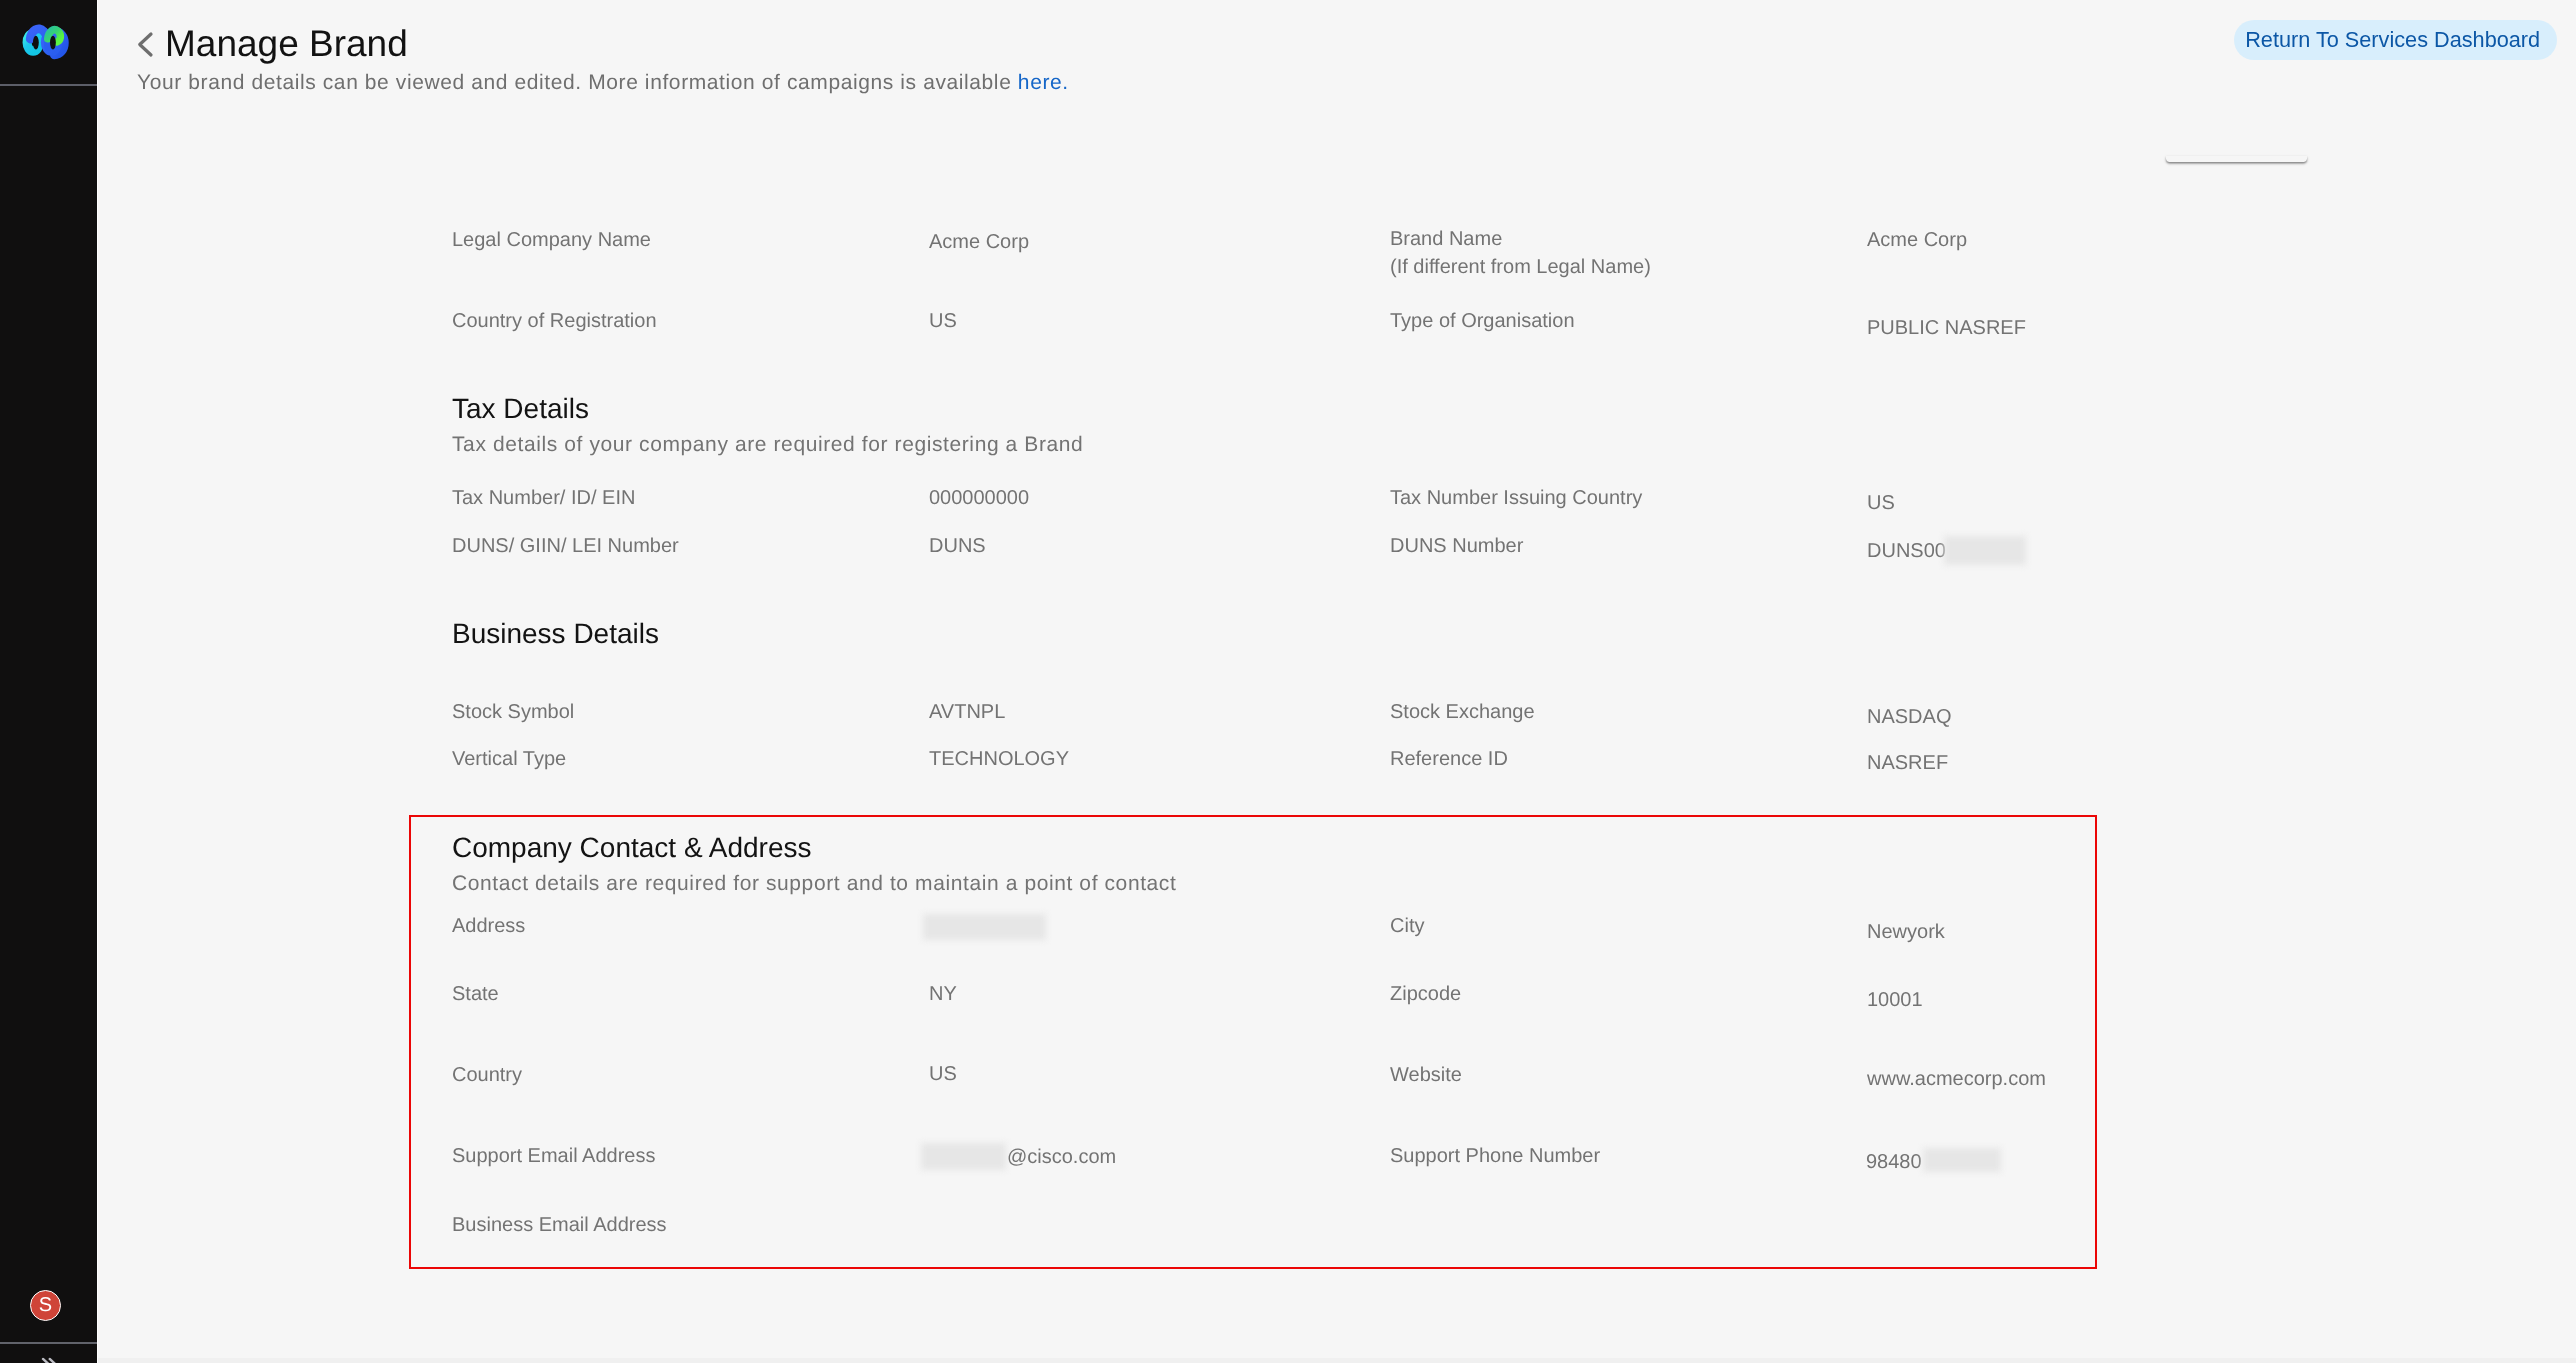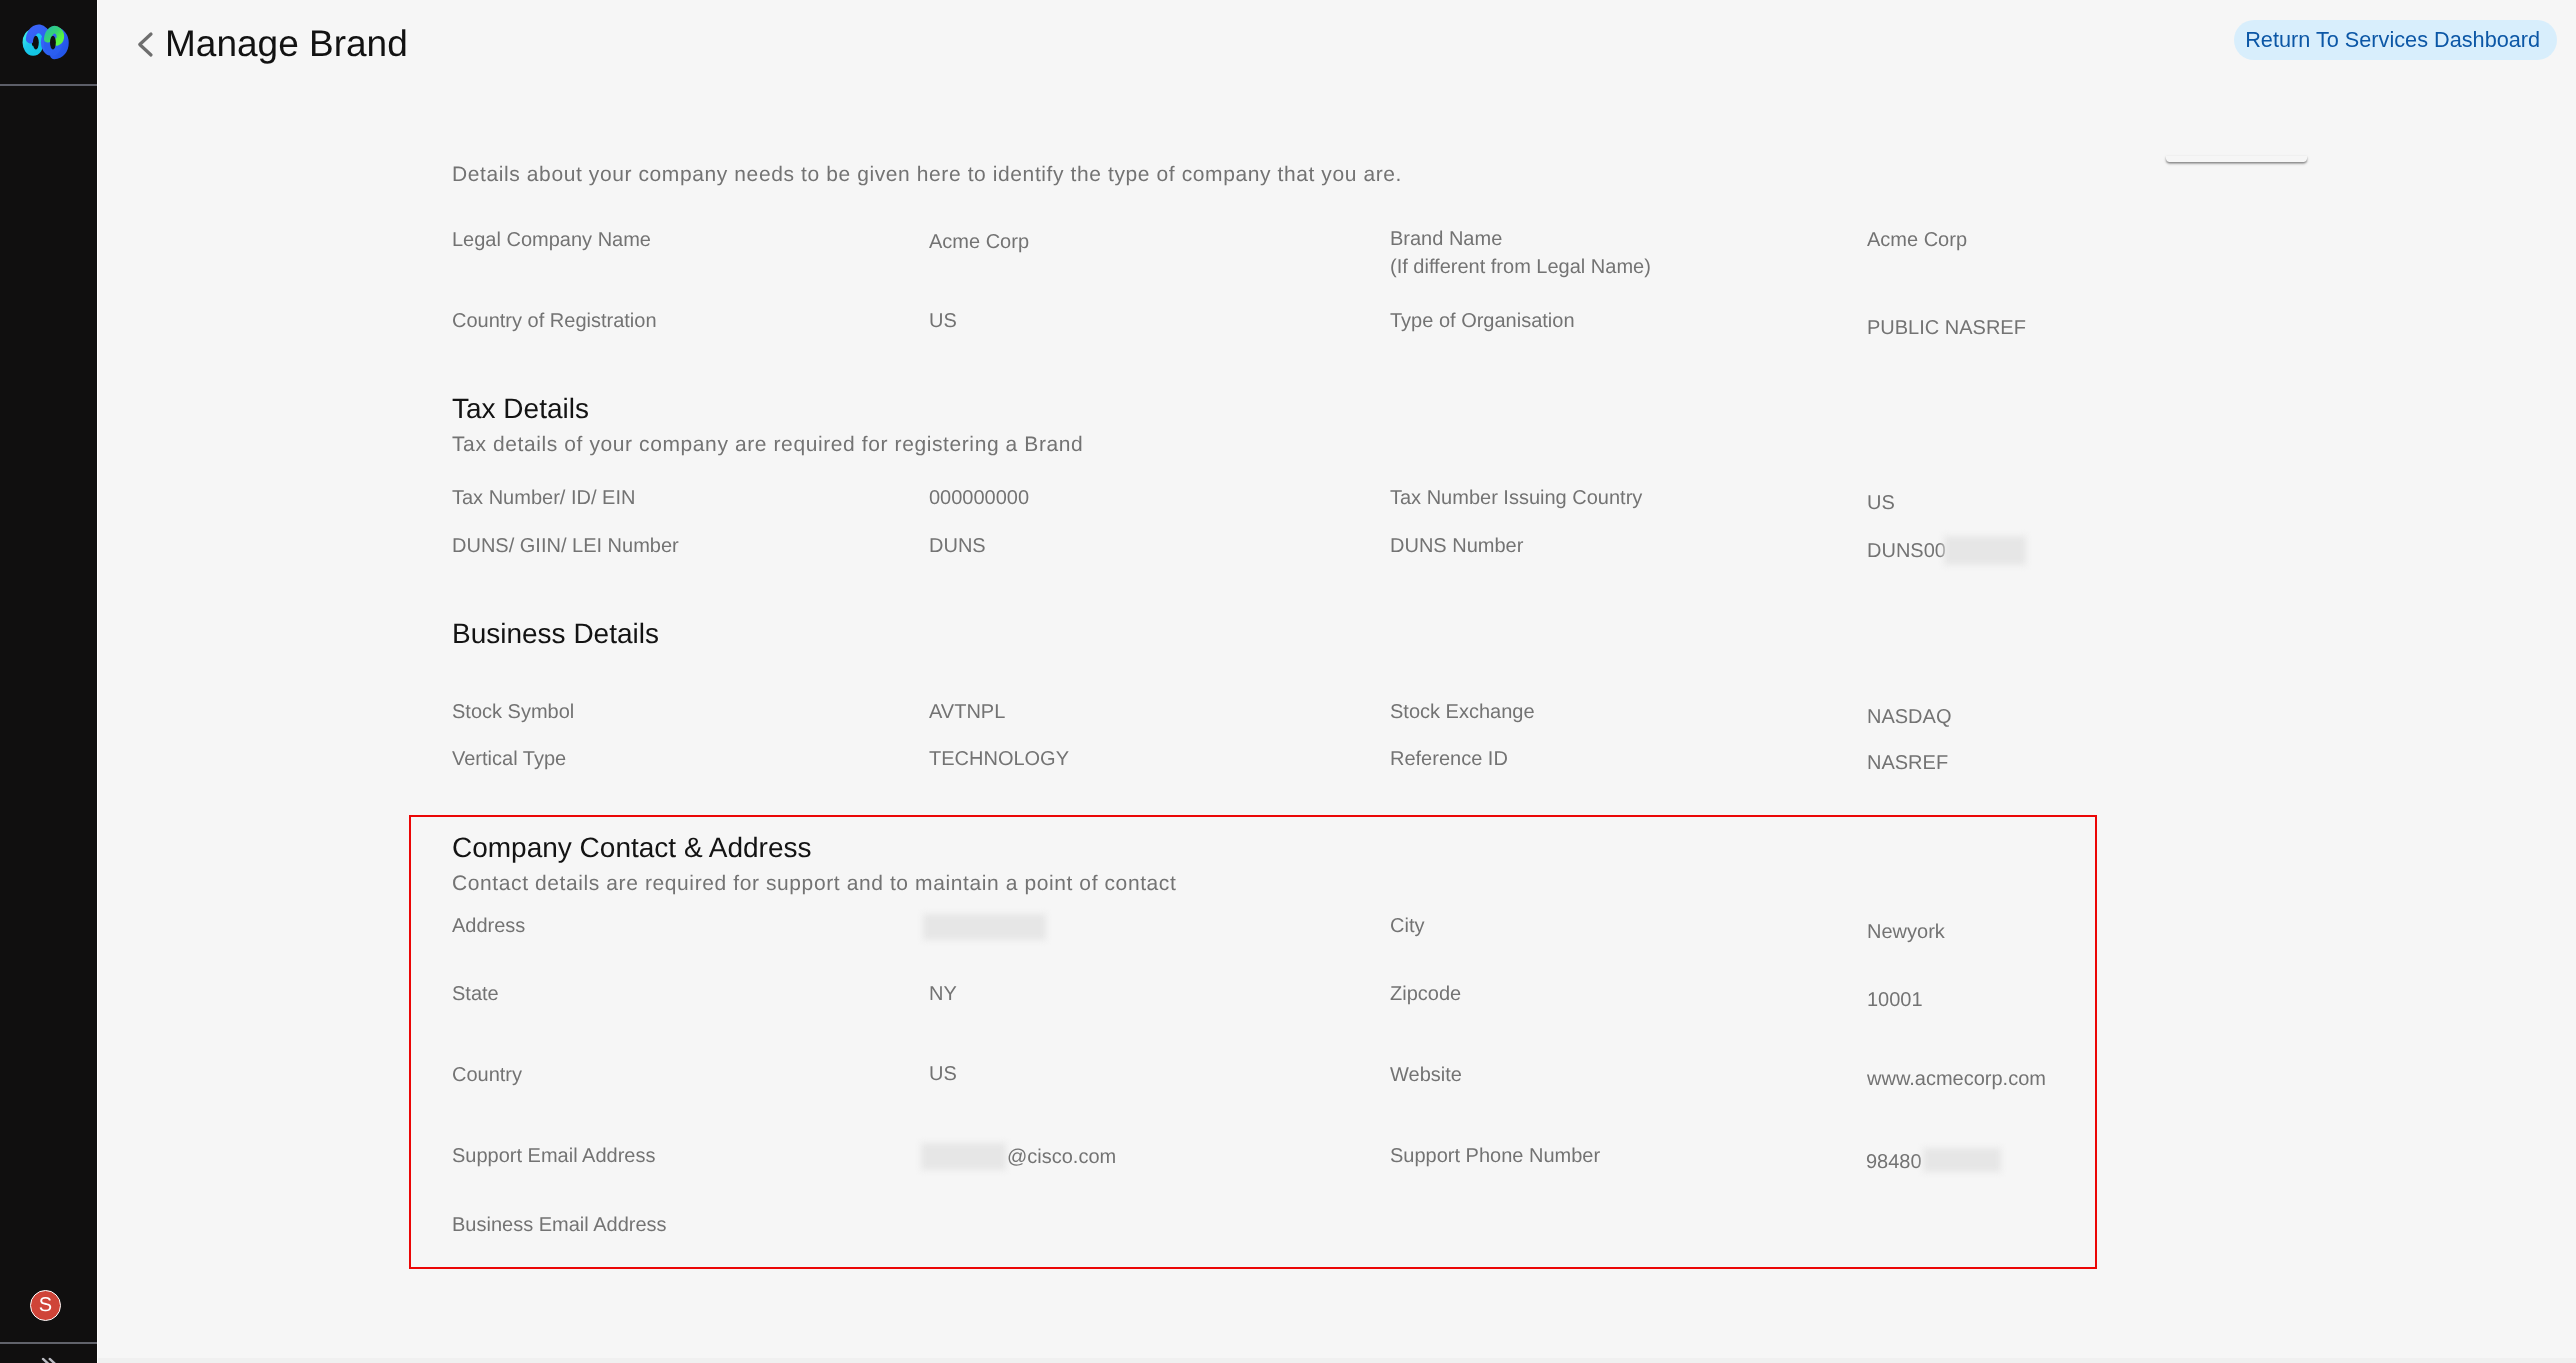--- a/index.html
+++ b/index.html
@@ -114,27 +114,27 @@
   </div>
 
   <div class="sidebar-sep"></div>
 
   <div class="hdr-back">
     <svg viewBox="0 0 24 36" width="18" height="27">
       <path d="M20 4 L5 18 L20 32" fill="none" stroke="#6e6e6e" stroke-width="4.3" stroke-linecap="round" stroke-linejoin="round"></path>
     </svg>
   </div>
   <div class="hdr-title">Manage Brand</div>
+  <div class="hdr-sub" id="subtitle"><span>Your brand details can be viewed and edited. More information of campaigns is available </span><span class="lnk">here.</span></div>
   <button class="btn-return">
       <span>Return To Services Dashboard</span>
     </button>
 
   <div class="panel-edge"></div>
 
-  <div class="sect-d" style="left:452px;top:162px">Details about your company needs to be given here to identify the type of company that you are.</div>
 
   <div class="lbl" style="left:452px;top:228px">Legal Company Name</div>
   <div class="val" style="left:929px;top:230px">Acme Corp</div>
   <div class="lbl" style="left:1390px;top:227px">Brand Name</div>
   <div class="lbl" style="left:1390px;top:255px">(If different from Legal Name)</div>
   <div class="val" style="left:1867px;top:228px">Acme Corp</div>
 
   <div class="lbl" style="left:452px;top:309px">Country of Registration</div>
   <div class="val" style="left:929px;top:309px">US</div>
   <div class="lbl" style="left:1390px;top:309px">Type of Organisation</div>

